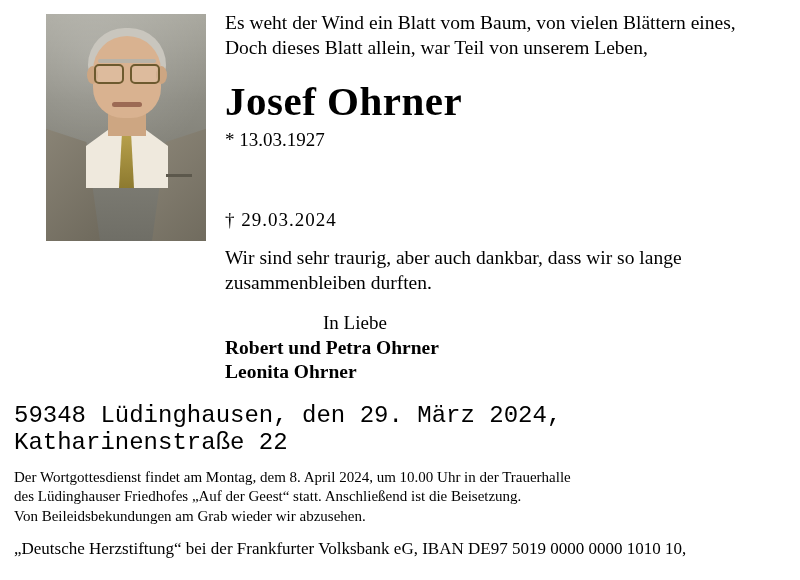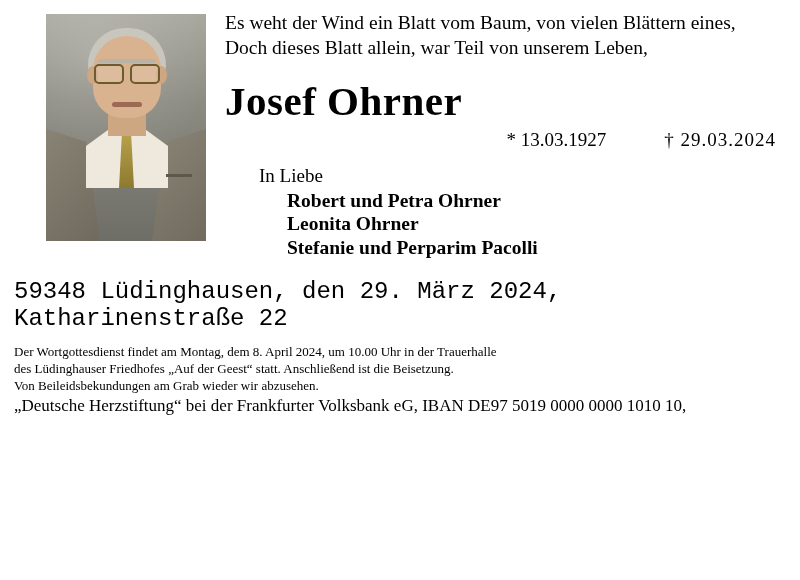--- a/index.html
+++ b/index.html
@@ -148,52 +148,53 @@
   .poem div { white-space: nowrap; }
   .name {
     font-size: 41px;
     font-weight: bold;
     letter-spacing: 0.5px;
     margin-top: 16px;
     margin-bottom: 4px;
   }
   .dates {
     display: flex;
-    justify-content: flex-end;
+    justify-content: space-between;
     gap: 58px;
     font-size: 19px;
     margin-bottom: 14px;
+    flex-direction: column;
   }
   .dagger { letter-spacing: 1px; }
   .grateful {
     font-size: 19.5px;
     line-height: 1.32;
     margin-bottom: 16px;
   }
   .inliebe {
     font-size: 19px;
-    margin-left: 34px;
+    margin-left: 98px;
     margin-bottom: 2px;
   }
   .family {
-    margin-left: 62px;
     font-weight: bold;
     font-size: 19.5px;
     line-height: 1.22;
   }
   
   .place-line {
     font-size: 24px;
     margin-top: 18px;
     margin-bottom: 12px;
     font-family: Liberation Mono, monospace;
   }
   .service {
-    font-size: 13px;
+    font-size: 15px;
     line-height: 1.3;
+    margin-bottom: 12px;
   }
   .service div { white-space: nowrap; }
   .donation {
     font-size: 17px;
     line-height: 1.32;
   }
   .donation div { white-space: nowrap; }
 </style>
 </head>
 <body>
@@ -227,26 +228,29 @@
         <div>Doch dieses Blatt allein, war Teil von unserem Leben,</div>
       </div>
 
       <div class="name">Josef Ohrner</div>
 
       <div class="dates">
         <span>* 13.03.1927</span>
         <span class="dagger">† 29.03.2024</span>
       </div>
 
+      <div class="grateful">
+        <div>Wir sind sehr traurig, aber auch dankbar, dass wir so lange</div>
+        <div>zusammenbleiben durften.</div>
+      </div>
 
       <div class="inliebe">In Liebe</div>
       <div class="family">
         <div>Robert und Petra Ohrner</div>
         <div>Leonita Ohrner</div>
-        <div>Stefanie und Perparim Pacolli</div>
       </div>
     </div>
   </div>
 
   <div class="place-line">59348 Lüdinghausen, den 29. März 2024, Katharinenstraße 22</div>
 
   <div class="service">
     <div>Der Wortgottesdienst findet am Montag, dem 8. April 2024, um 10.00 Uhr in der Trauerhalle</div>
     <div>des Lüdinghauser Friedhofes „Auf der Geest“ statt.  Anschließend ist die Beisetzung.</div>
     <div>Von Beileidsbekundungen am Grab wieder wir abzusehen.</div>

